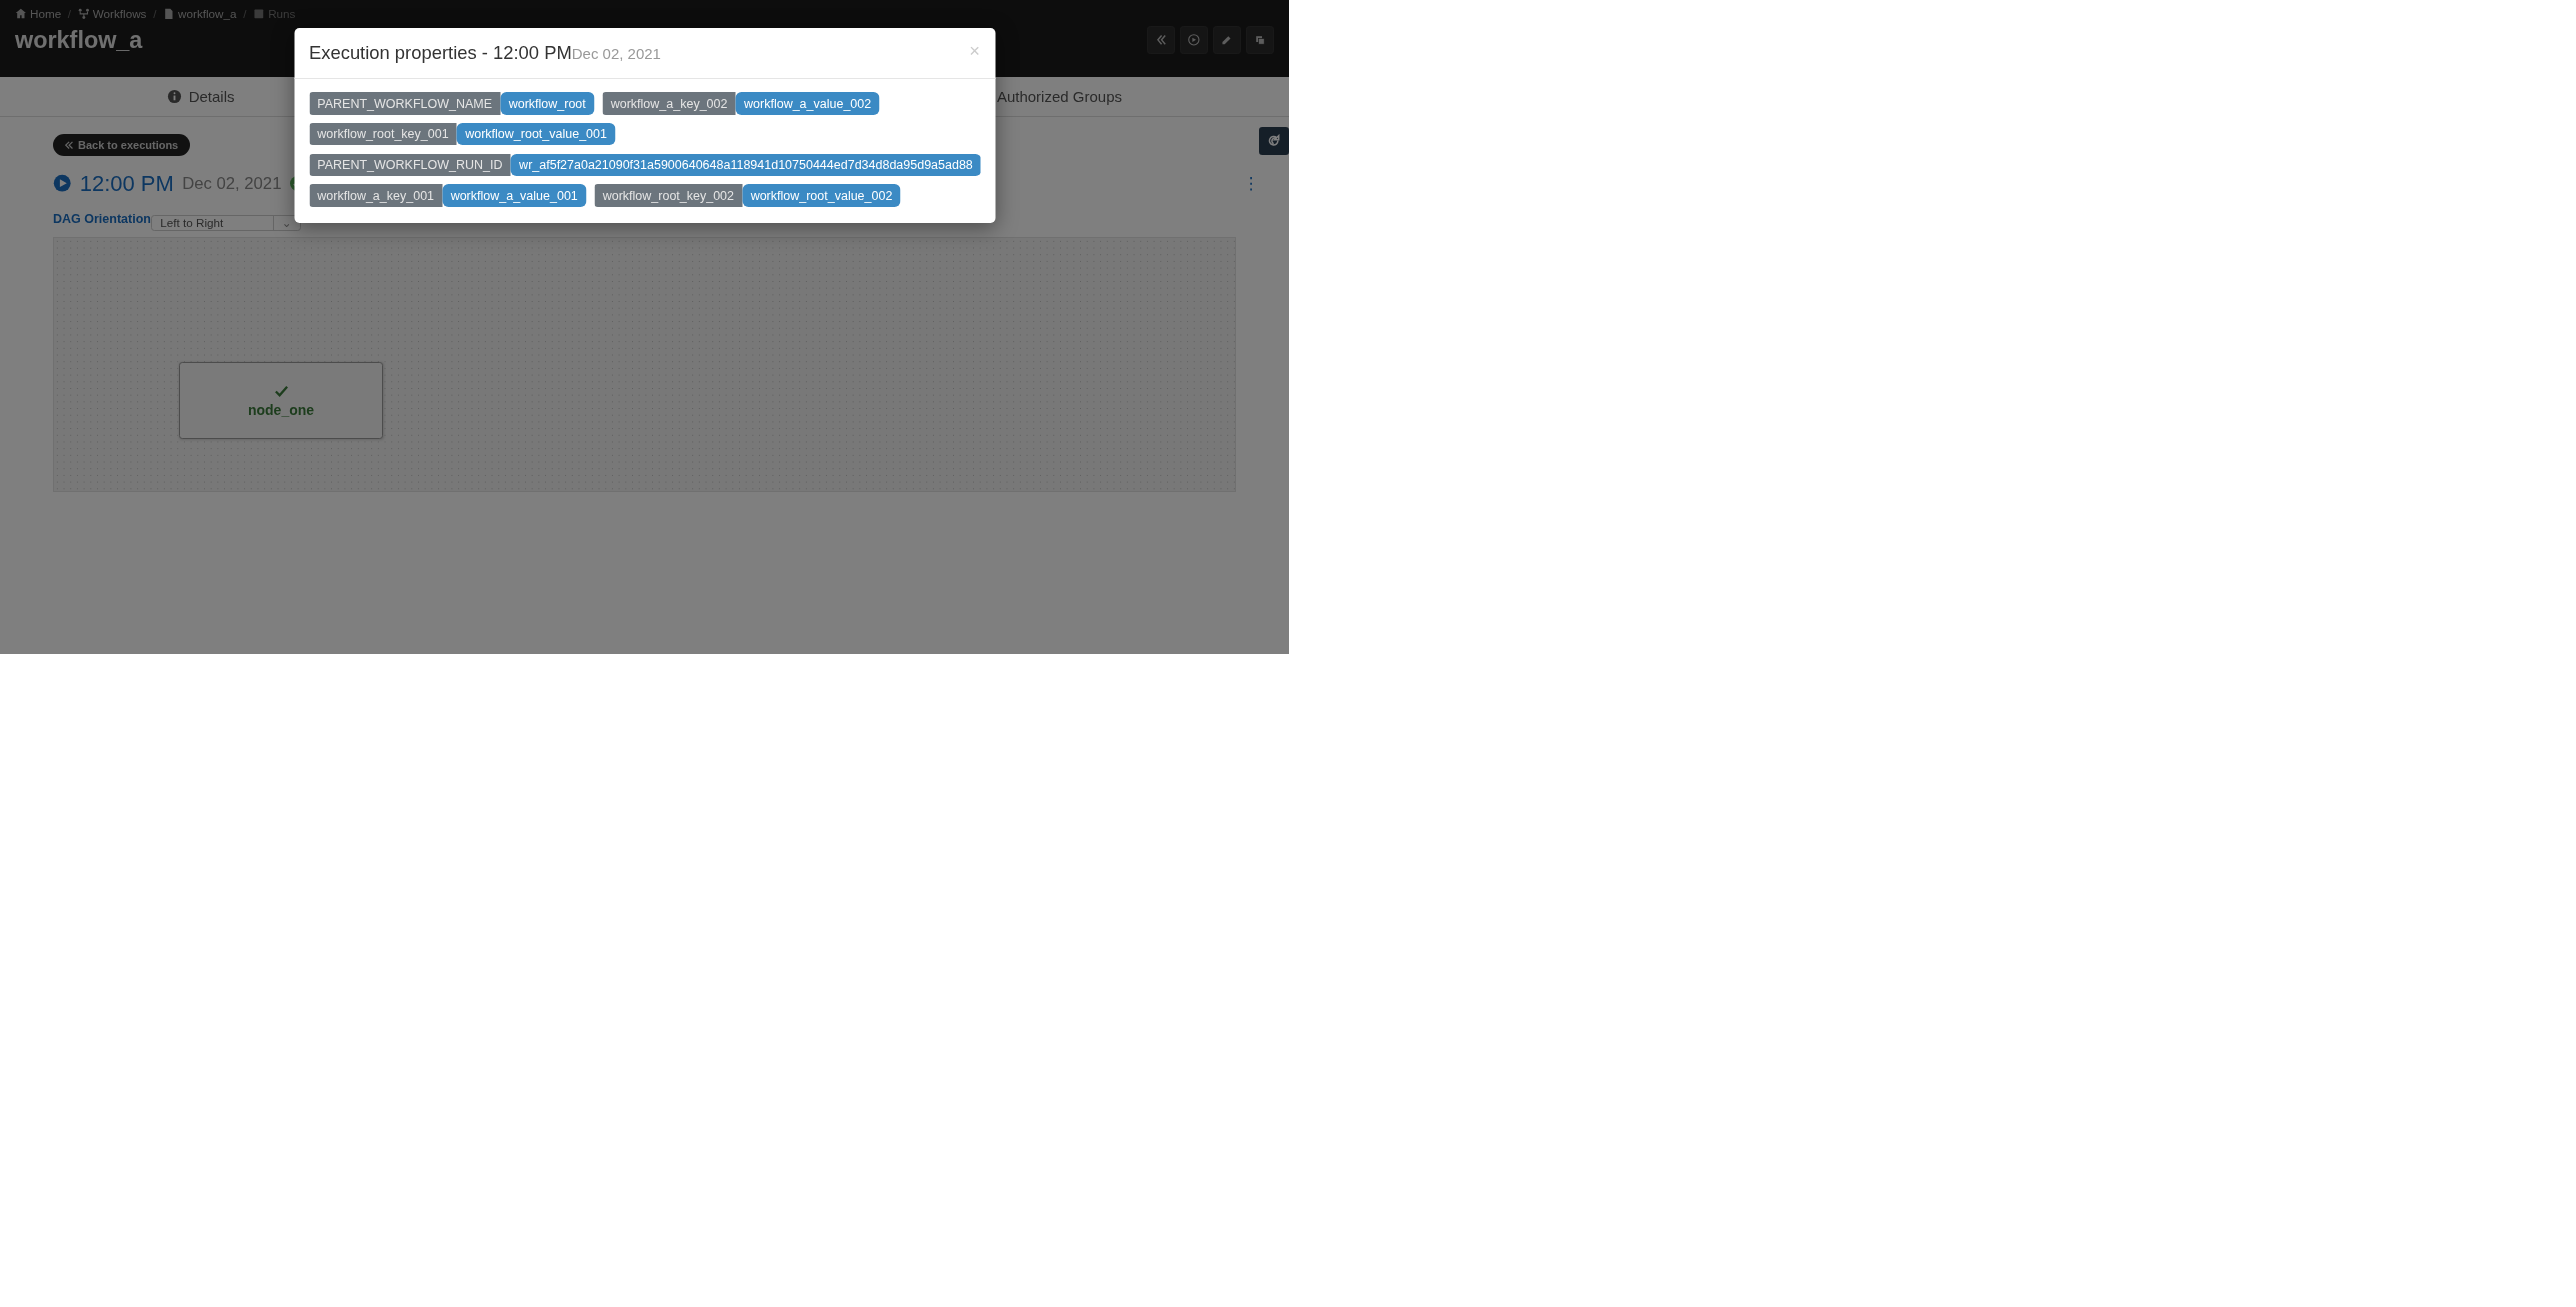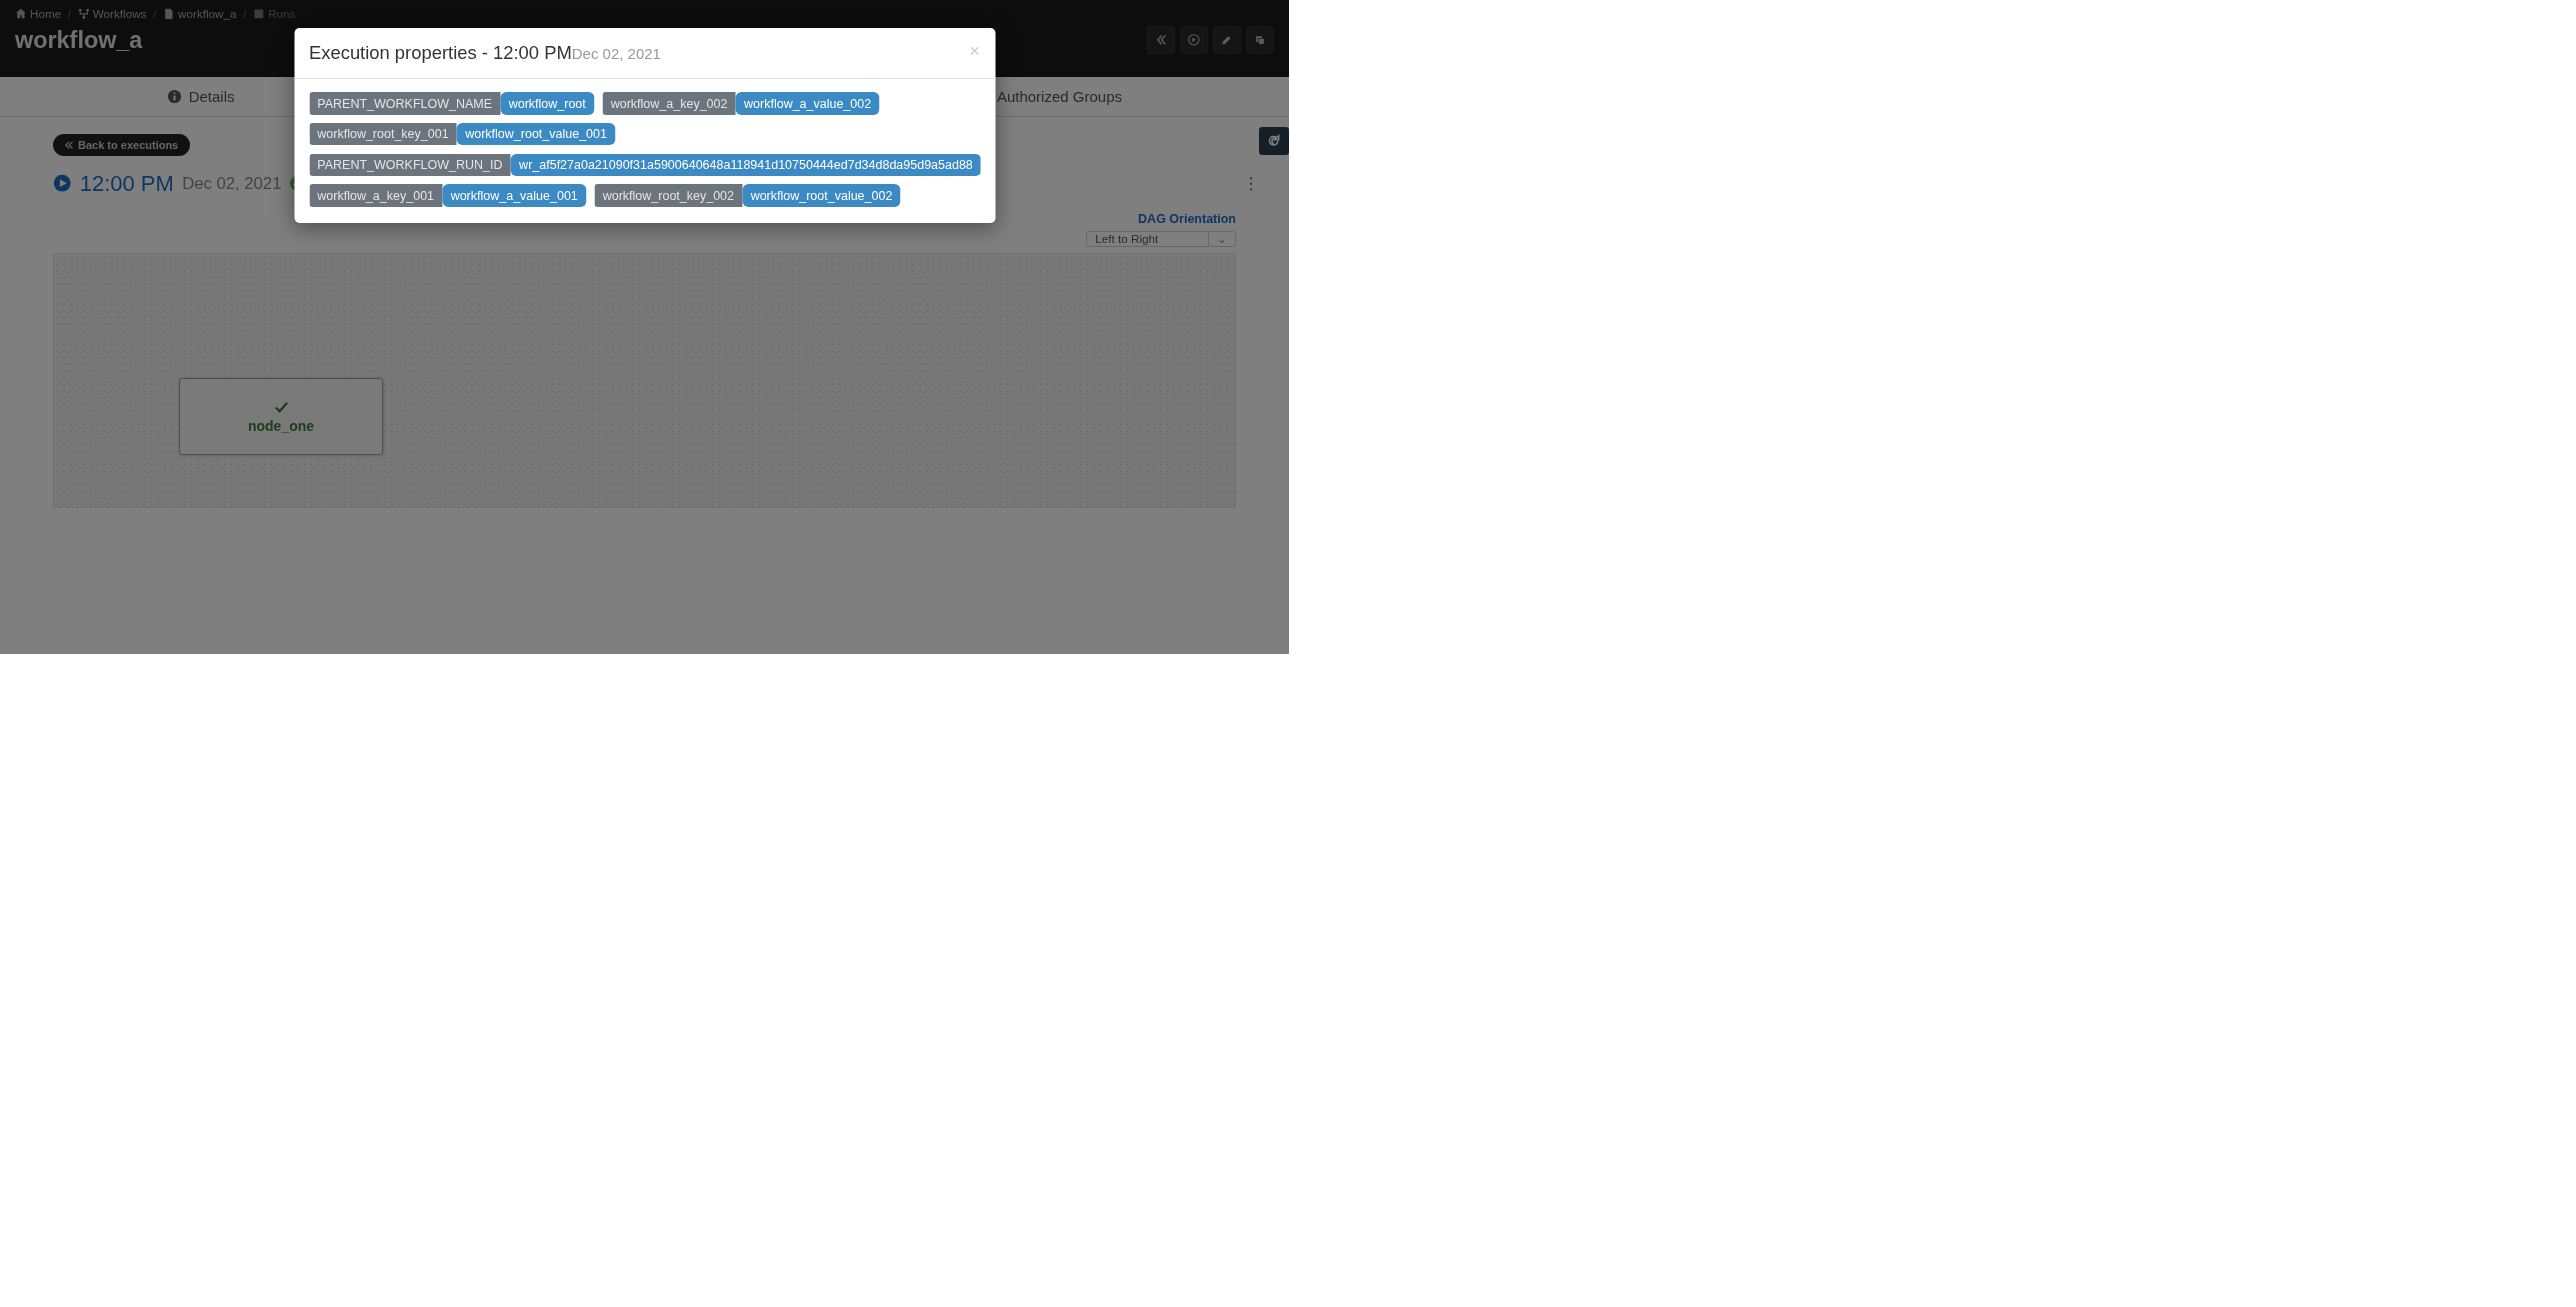--- a/index.html
+++ b/index.html
@@ -161,21 +161,20 @@
   border-radius:3.3px;
   padding:5.8px 10px;
   font-size:11px;
   display:inline-flex; align-items:center; gap:5px;
   cursor:pointer;
 }
 .view-props-btn svg { width:11.7px; height:11.7px; fill:#cfe4f5; }
 
 .dag-controls {
   display:flex;
-  flex-direction:column;
   align-items:flex-end;
   margin: 15px 15px 6.7px 15px;
 }
 .dag-label { color:#1b6ec2; font-weight:700; font-size:12.5px; margin-bottom:5px; }
 .dag-select {
   width:150px; height:16px;
   border:0.8px solid #ccc;
   border-radius:3.3px;
   display:flex; align-items:center; justify-content:space-between;
   padding:0 8.3px;

